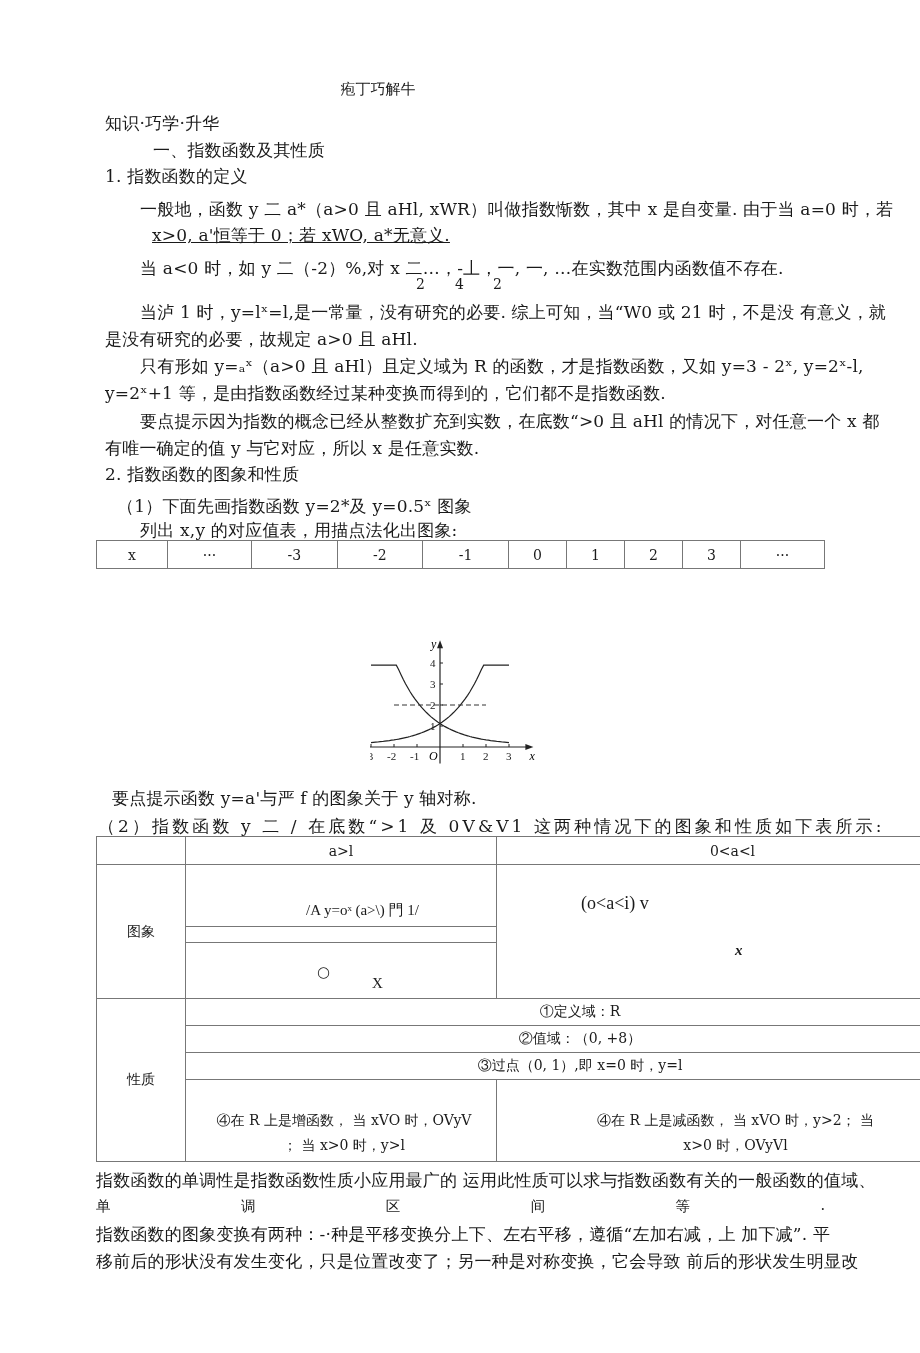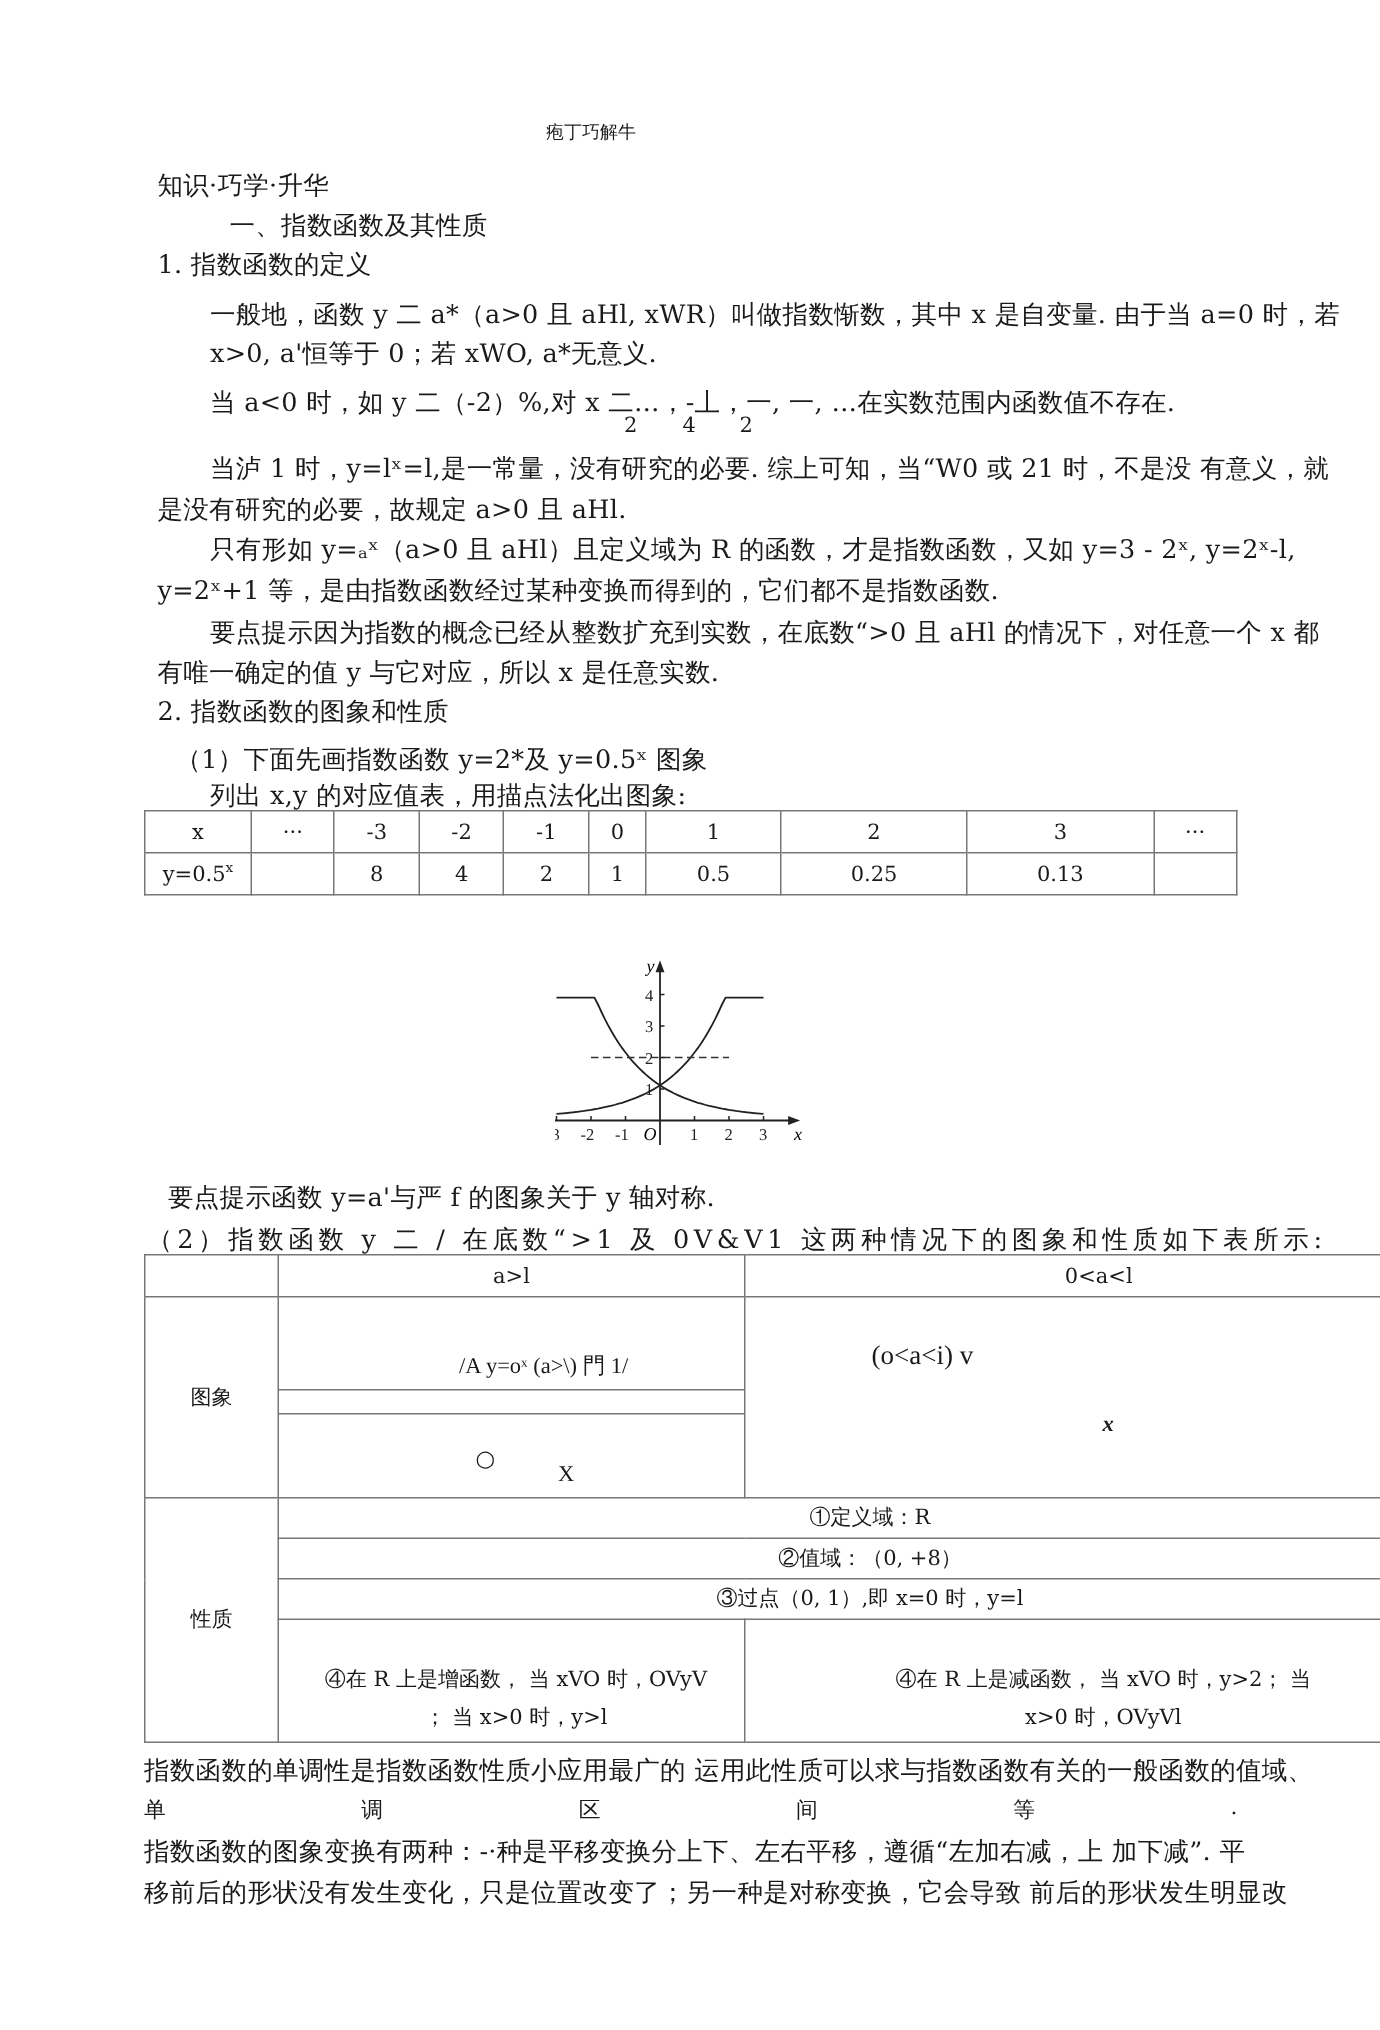--- a/index.html
+++ b/index.html
@@ -3,21 +3,21 @@
 <meta charset="utf-8">
 <style>
   html, body { margin: 0; padding: 0; background: #ffffff; }
   body {
     width: 920px; height: 1353px; position: relative; overflow: hidden;
     font-family: "DejaVu Serif", "Liberation Serif", serif;
     color: #1a1a1a; font-size: 14px;
   }
   .abs { position: absolute; white-space: nowrap; }
   .line { position: absolute; left: 105px; white-space: nowrap; font-size: 17px; letter-spacing: 0.2px; }
-  .title { position: absolute; left: 16px; width: 756px; top: 80px; text-align: center; font-size: 12px; }
+  .title { position: absolute; left: 0; width: 756px; top: 80px; text-align: center; font-size: 15px; }
   .frac-den { position: absolute; font-size: 14px; }
   table { border-collapse: collapse; position: absolute; }
   td { border: 1px solid #777; text-align: center; padding: 0; font-size: 14px; }
   .t1 { left: 96px; top: 540px; width: 729px; }
   .t1 td { height: 27px; }
   .t2 { left: 96px; top: 836px; width: 873px; }
   .t2 td { font-size: 14px; }
   .lft { text-align: center; padding-left: 6px !important; }
   sup { font-size: 9px; vertical-align: 6px; }
   .justify-line { position: absolute; left: 96px; width: 729px; display: flex; justify-content: space-between; font-size: 14.5px; }
@@ -25,21 +25,21 @@
 </style>
 </head>
 <body>
 
 <div class="title">疱丁巧解牛</div>
 <div class="line" style="top:112px;">知识·巧学·升华</div>
 <div class="line" style="top:139px;margin-left:48px;">一、指数函数及其性质</div>
 <div class="line" style="top:165px;">1. 指数函数的定义</div>
 
 <div class="line" style="top:198px; left:140px;">一般地，函数 y 二 a*（a&gt;0 且 aHl, xWR）叫做指数惭数，其中 x 是自变量. 由于当 a=0 时，若</div>
-<div class="line" style="top:224px; left:140px;">x&gt;0, a'恒等于 0；若 xWO, a*无意义.</div>
+<div class="line" style="top:224px; left:152px;text-decoration:underline;">x&gt;0, a'恒等于 0；若 xWO, a*无意义.</div>
 
 <div class="line" style="top:257px; left:140px;">当 a&lt;0 时，如 y 二（-2）%,对 x 二…，-丄，一, 一, …在实数范围内函数值不存在.</div>
 <span class="frac-den" style="left:416px; top:276px;">2</span>
 <span class="frac-den" style="left:455px; top:276px;">4</span>
 <span class="frac-den" style="left:493px; top:276px;">2</span>
 
 <div class="line" style="top:301px; left:140px;">当泸 1 时，y=lˣ=l,是一常量，没有研究的必要. 综上可知，当“W0 或 21 时，不是没  有意义，就</div>
 <div class="line" style="top:328px;">是没有研究的必要，故规定 a&gt;0 且 aHl.</div>
 
 <div class="line" style="top:355px; left:140px;">只有形如 y=ₐˣ（a&gt;0 且 aHl）且定义域为 R 的函数，才是指数函数，又如 y=3 - 2ˣ, y=2ˣ-l,</div>
@@ -58,32 +58,20 @@
     <td style="width:70px">x</td>
     <td>···</td>
     <td>-3</td>
     <td>-2</td>
     <td>-1</td>
     <td>0</td>
     <td>1</td>
     <td>2</td>
     <td>3</td>
     <td>···</td>
-  </tr>
-  <tr>
-    <td><span>y=0.5</span><sup>x</sup></td>
-    <td></td>
-    <td>8</td>
-    <td>4</td>
-    <td>2</td>
-    <td>1</td>
-    <td>0.5</td>
-    <td>0.25</td>
-    <td>0.13</td>
-    <td></td>
   </tr>
 </tbody>
   </table>
 
 <svg class="graph" width="190" height="145">
   <g id="graph-axes">
       <line x1="-10.5" y1="117" x2="157.39999999999998" y2="117" stroke="#222" stroke-width="1.2"></line>
       <path d="M163.39999999999998,117 l-8,-3 l0,6 z" fill="#222"></path>
       <line x1="70" y1="133.4" x2="70" y2="16.200000000000003" stroke="#222" stroke-width="1.2"></line>
       <path d="M70,10.200000000000003 l-3,8 l6,0 z" fill="#222"></path>

